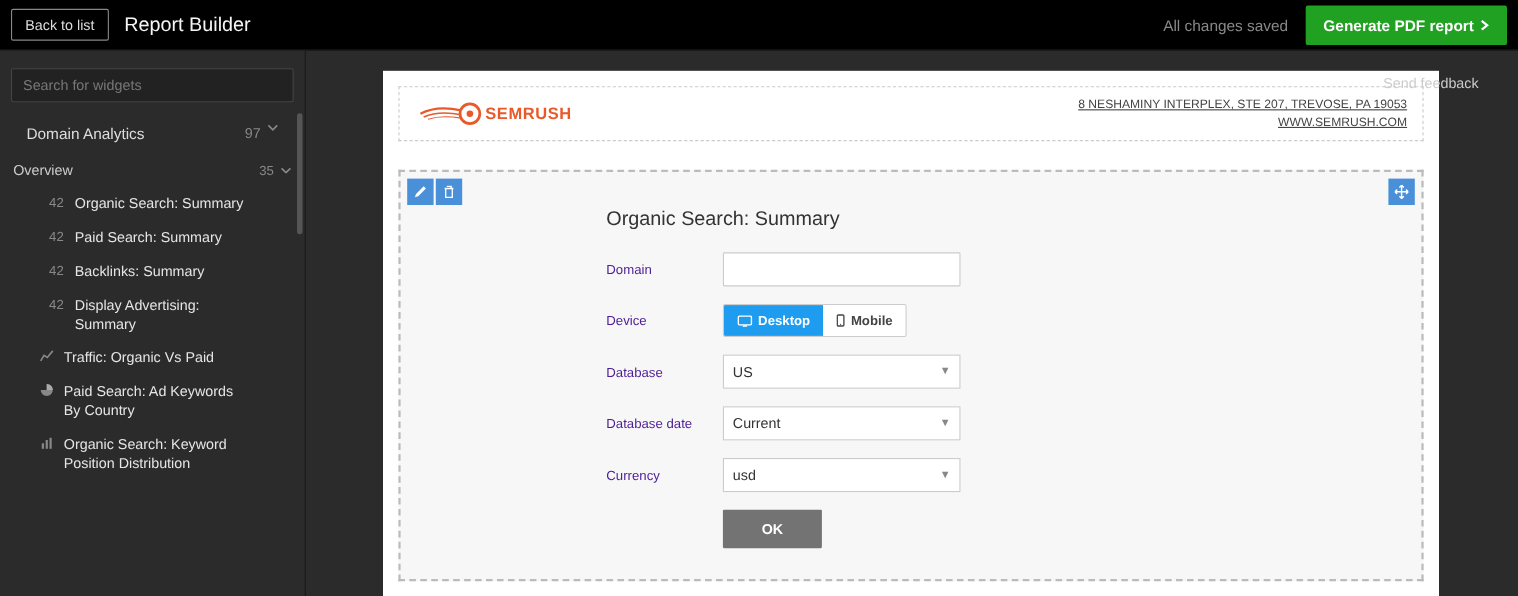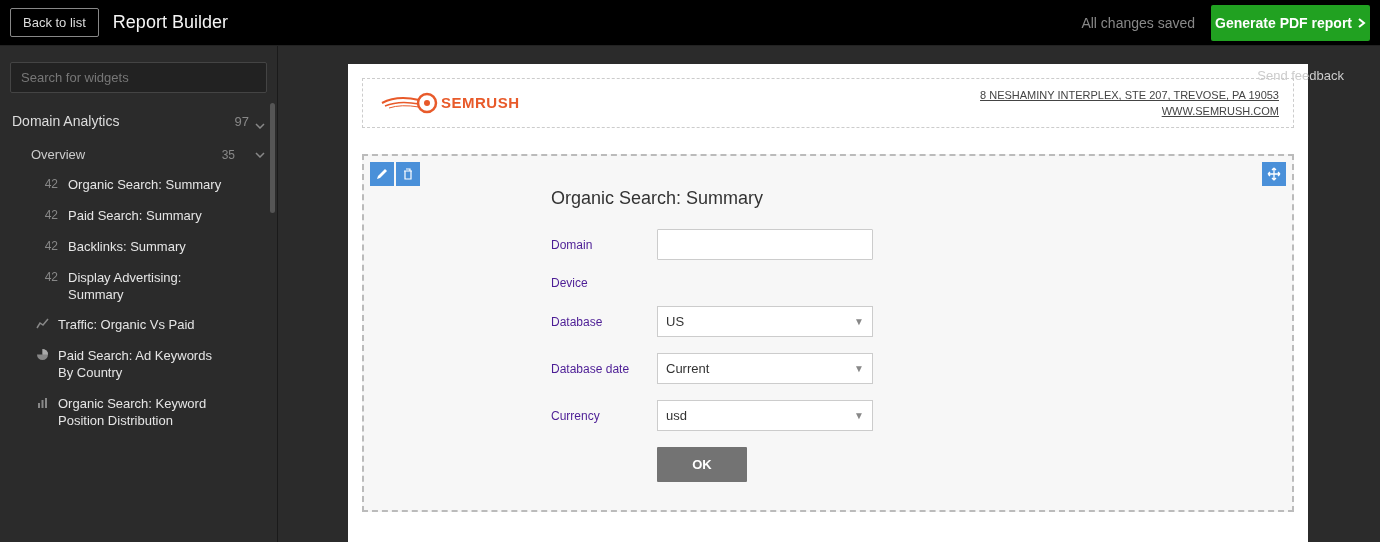--- a/index.html
+++ b/index.html
@@ -3,33 +3,33 @@
   <meta charset="utf-8">
   <style>
     * { box-sizing: border-box; margin: 0; padding: 0; }
     body { font-family: -apple-system, BlinkMacSystemFont, "Segoe UI", Arial, sans-serif; background: #2b2b2b; color: #ccc; width: 1380px; height: 542px; overflow: hidden; }
     
     .topbar { display: flex; align-items: center; height: 46px; background: #000000; padding: 0 10px; border-bottom: 1px solid #222; }
     .back-btn { border: 1px solid #888; background: transparent; color: #ddd; padding: 6px 12px; font-size: 13px; border-radius: 2px; cursor: pointer; }
     .title { color: #f5f5f5; font-size: 18px; font-weight: 500; margin-left: 14px; }
     .spacer { flex: 1; }
     .saved { color: #888; font-size: 14px; margin-right: 16px; }
-    .generate-btn { background: #21a121; color: #fff; border: none; padding: 10px 4px; font-size: 14px; font-weight: 600; border-radius: 2px; cursor: pointer; display: flex; align-items: center; gap: 6px; }
+    .generate-btn { background: #21a121; color: #fff; border: none; padding: 10px 16px; font-size: 14px; font-weight: 600; border-radius: 2px; cursor: pointer; display: flex; align-items: center; gap: 6px; }
     
     .main { display: flex; height: calc(100% - 46px); }
     
     .sidebar { width: 278px; background: #2b2b2b; border-right: 1px solid #1a1a1a; overflow-y: auto; position: relative; }
     .search-wrap { padding: 16px 10px 10px; }
     .search-input { width: 100%; background: #222; border: 1px solid #444; color: #ccc; padding: 7px 10px; font-size: 13px; border-radius: 2px; }
     .search-input::placeholder { color: #777; }
     
-    .cat-row { display: flex; align-items: flex-end; padding: 10px 12px; color: #ddd; font-size: 14px; cursor: pointer; }
+    .cat-row { display: flex; align-items: flex-start; padding: 10px 24px; color: #ddd; font-size: 14px; cursor: pointer; }
     .cat-row .count { margin-left: auto; color: #888; font-size: 13px; margin-right: 6px; }
-    .sub-row { display: flex; align-items: center; padding: 8px 12px 8px 31px; font-size: 13px; color: #ccc; cursor: pointer; }
-    .sub-row .count { margin-left: auto; color: #888; font-size: 12px; margin-right: 20px; }
+    .sub-row { display: flex; align-items: center; padding: 8px 12px 8px 12px; font-size: 13px; color: #ccc; cursor: pointer; }
+    .sub-row .count { margin-left: auto; color: #888; font-size: 12px; margin-right: 6px; }
     
     .widget-row { display: flex; align-items: flex-start; padding: 7px 12px 7px 36px; font-size: 13px; color: #e5e5e5; cursor: pointer; }
     .widget-row .wcount { width: 22px; text-align: right; color: #888; font-size: 12px; margin-right: 10px; flex-shrink: 0; }
     .widget-row .wicon { width: 14px; margin-right: 8px; flex-shrink: 0; color: #888; }
     .widget-row .wlabel { line-height: 1.3; max-width: 165px; }
     
     .light-scroll { position: absolute; top: 57px; right: 2px; width: 5px; height: 110px; background: #555; border-radius: 3px; }
     
     .content { flex: 1; background: #2b2b2b; overflow-y: auto; position: relative; }
     .content-inner { padding: 18px 70px 0 70px; max-width: 1100px; }
@@ -197,20 +197,42 @@
           </div>
 
           <div class="form">
             <h3>Organic Search: Summary</h3>
             <div class="frow">
               <label>Domain</label>
               <div class="field"><input class="text-input" type="text" style=""></div>
             </div>
             <div class="frow">
               <label>Device</label>
+              <div class="field">
+                <div class="toggle">
+                  <button class="toggle-btn active">
+                    <span>
+                        <svg width="14" height="11" viewBox="0 0 14 11">
+                          <rect x="1" y="1" width="12" height="8" rx="1" fill="none" stroke="#fff" stroke-width="1.3"></rect>
+                          <path d="M5 10 H9" stroke="#fff" stroke-width="1.3"></path>
+                        </svg>
+                      </span>
+                    <span>Desktop</span>
+                  </button>
+                  <button class="toggle-btn">
+                    <span>
+                        <svg width="8" height="12" viewBox="0 0 8 12">
+                          <rect x="1" y="1" width="6" height="10" rx="1" fill="none" stroke="#444" stroke-width="1.2"></rect>
+                          <circle cx="4" cy="9.5" r="0.6" fill="#444"></circle>
+                        </svg>
+                      </span>
+                    <span>Mobile</span>
+                  </button>
+                </div>
+              </div>
             </div>
             <div class="frow">
               <label>Database</label>
               <div class="field">
                 <div class="select">
                   <span>US</span>
                   <span class="caret">▼</span>
                 </div>
               </div>
             </div>

